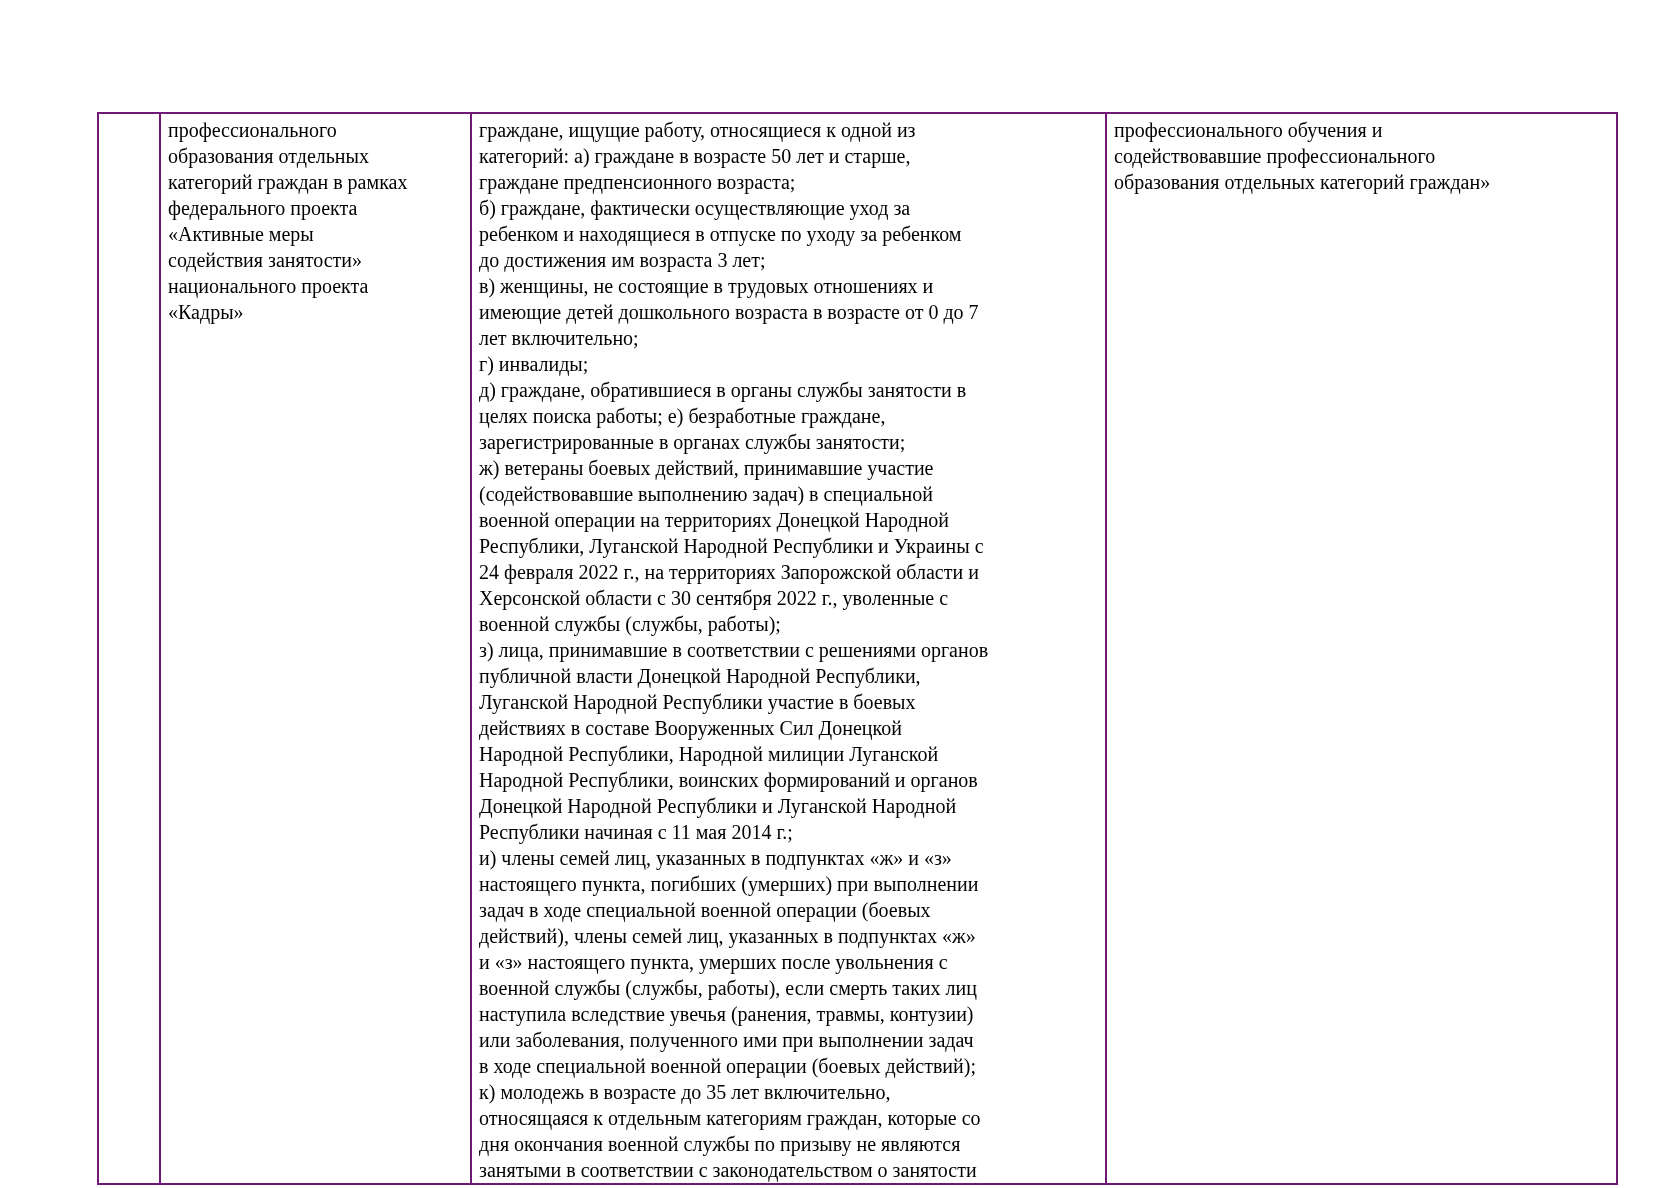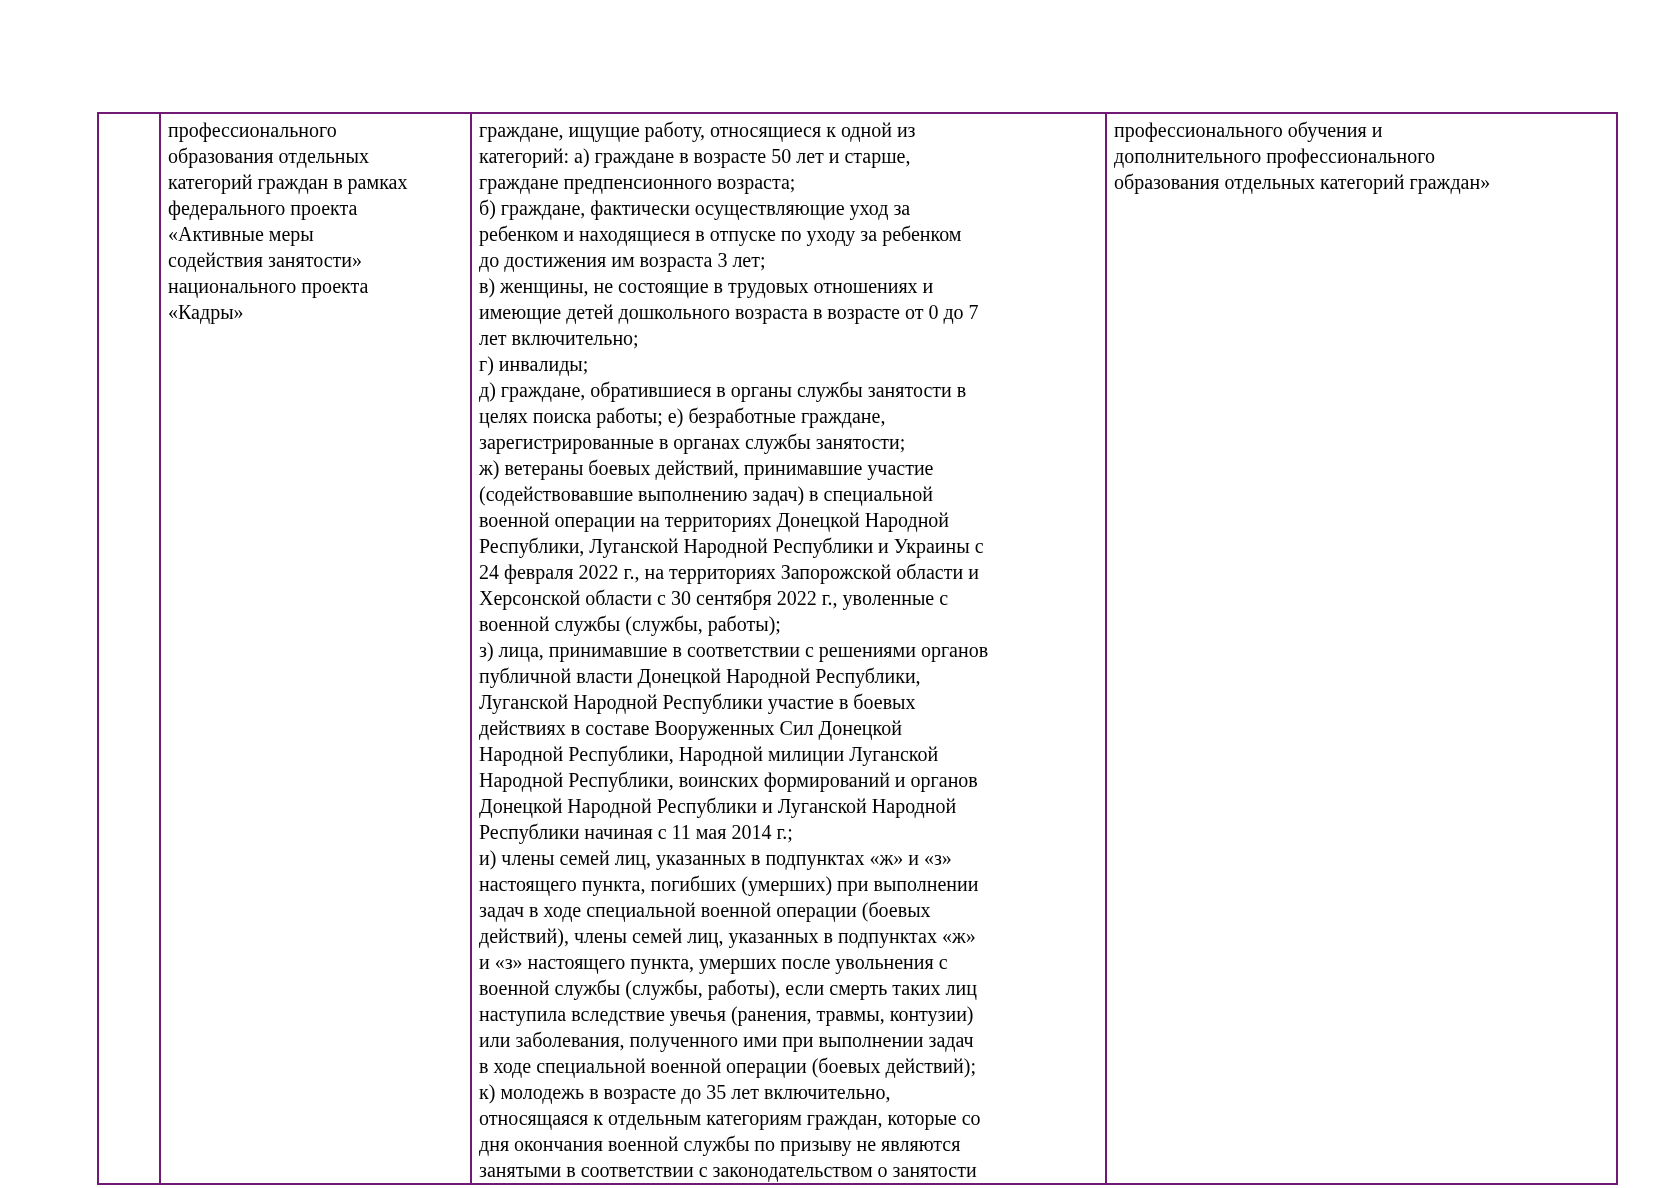--- a/index.html
+++ b/index.html
@@ -87,18 +87,18 @@
 и «з» настоящего пункта, умерших после увольнения с
 военной службы (службы, работы), если смерть таких лиц
 наступила вследствие увечья (ранения, травмы, контузии)
 или заболевания, полученного ими при выполнении задач
 в ходе специальной военной операции (боевых действий);
 к) молодежь в возрасте до 35 лет включительно,
 относящаяся к отдельным категориям граждан, которые со
 дня окончания военной службы по призыву не являются
 занятыми в соответствии с законодательством о занятости</td>
         <td class="col-amend">профессионального обучения и
-дополнительного профессионального
+содействовавшие профессионального
 образования отдельных категорий граждан»</td>
       </tr>
     </tbody>
   </table>
 </div>
 
 </body></html>

